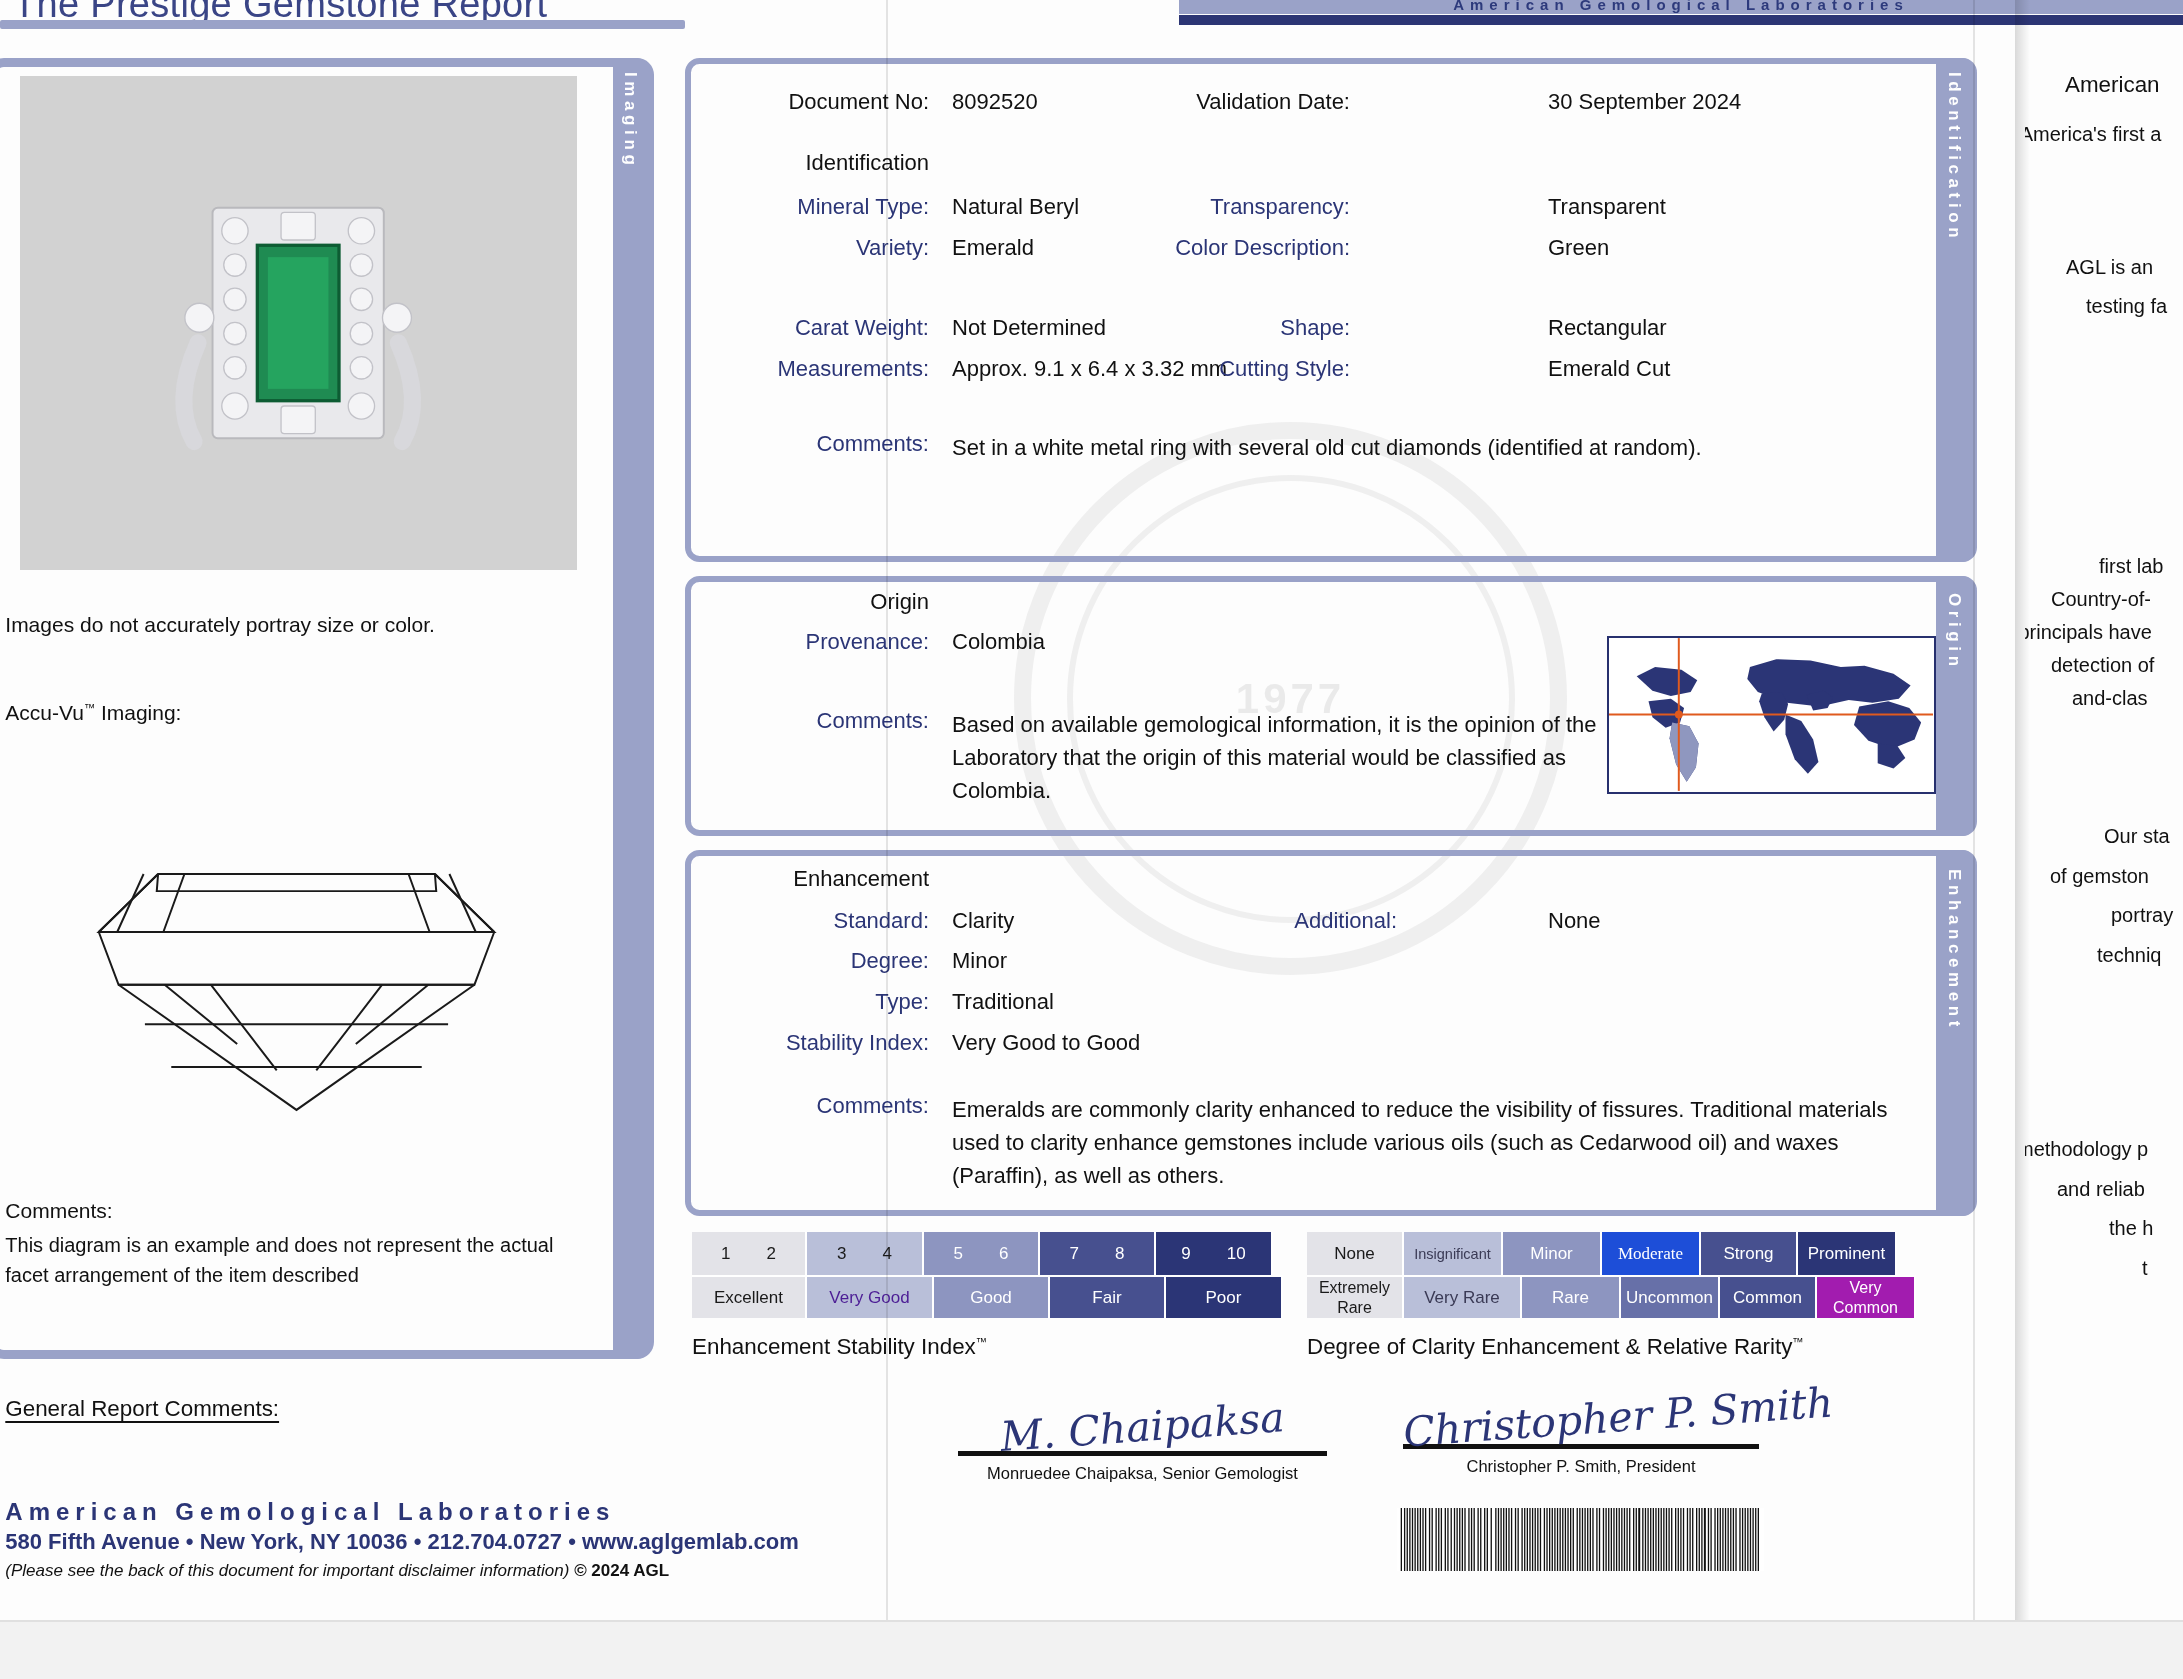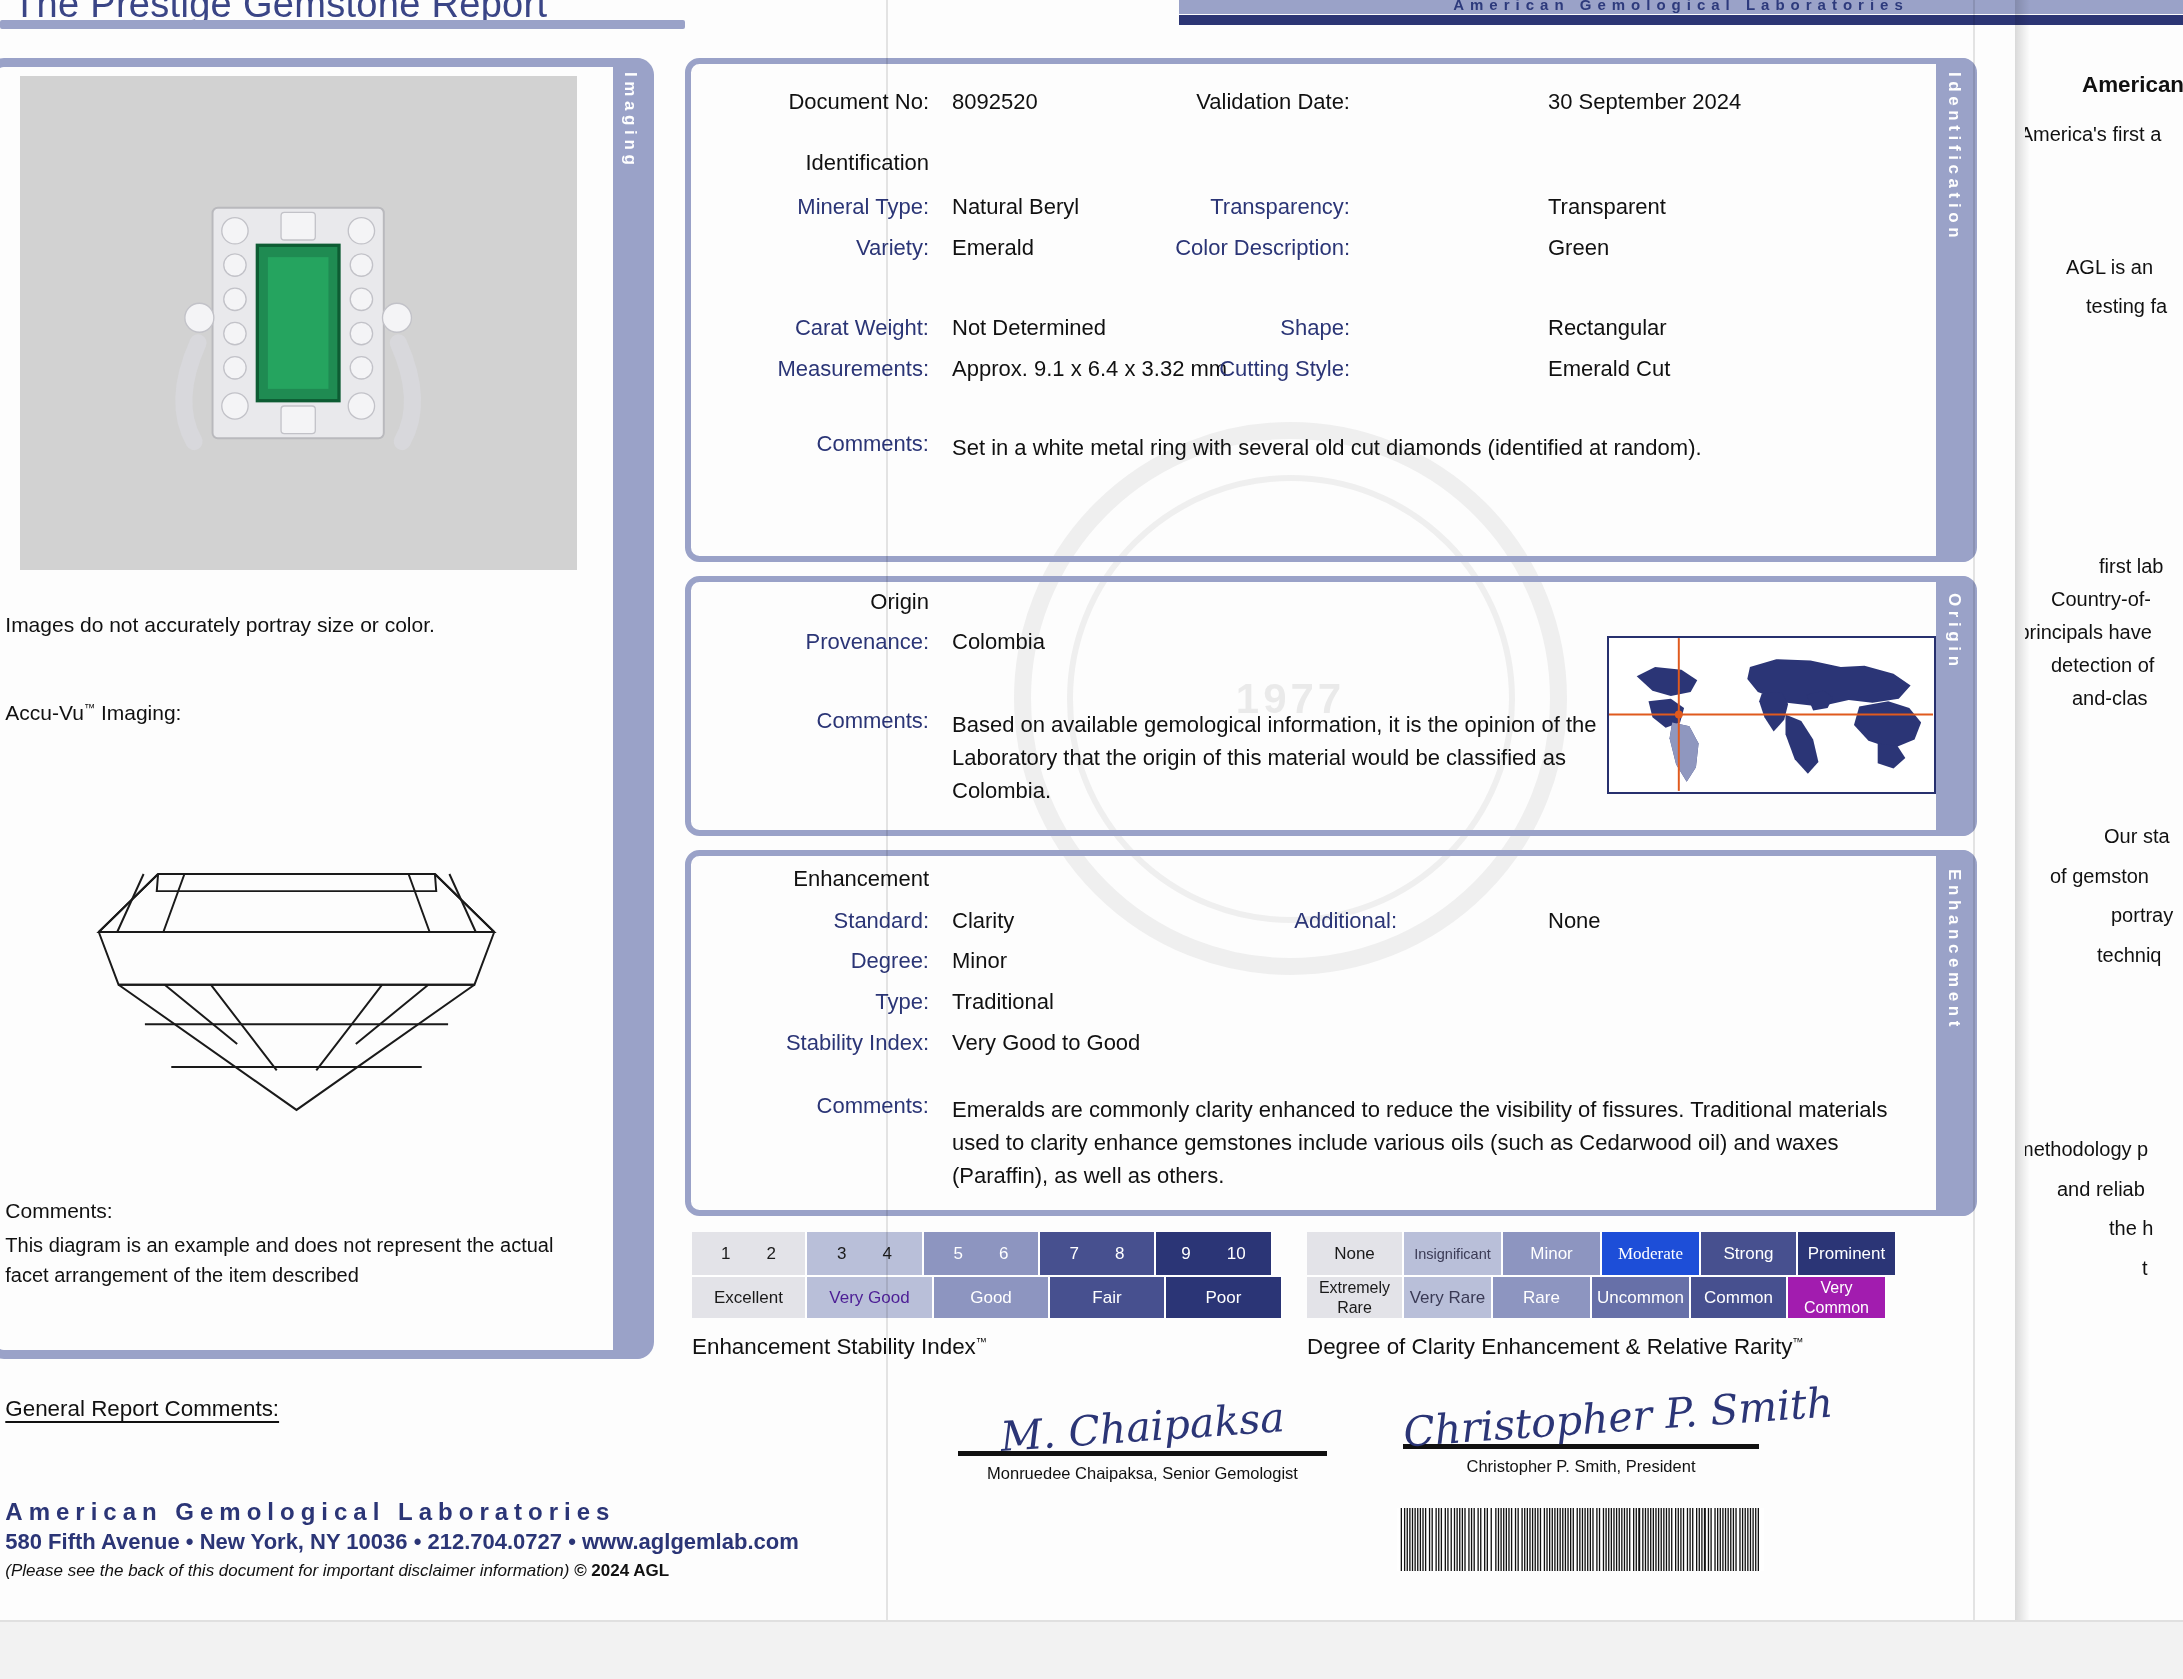--- a/index.html
+++ b/index.html
@@ -158,22 +158,22 @@
     white-space: nowrap;
   }
   .barcode { position: absolute; left: 1396px; top: 1508px; width: 369px; height: 63px; }
 
   
   .bro {
     position: absolute; left: 2025px; top: 40px; width: 158px; height: 1508px;
     overflow: hidden;
   }
   .bro-title {
-    font-size: 22.4px; font-weight: 700; color: #111; white-space: nowrap;
-    position: absolute; left: 57px; top: 32px;
+    font-size: 22.4px; font-weight: 400; color: #111; white-space: nowrap;
+    position: absolute; left: 40px; top: 32px;
   }
   .bro-p {
     position: absolute; font-size: 20px; color: #111; white-space: nowrap;
     line-height: 33px;
   }
   .fold-v { position: absolute; top: 0; width: 2px; height: 1679px; background: rgba(0,0,0,.10); }
   .fold-h { position: absolute; left: 0; width: 2183px; height: 2px; background: rgba(0,0,0,.07); }
   .edge-shadow{
     position:absolute; left:2015px; top:0; width:14.5px; height:1679px;
     background: linear-gradient(to right, rgba(0,0,0,.14), rgba(0,0,0,0));
@@ -399,21 +399,21 @@
       <div class="scale-row">
         <div class="scale-cell" style="width: 97px; background: rgb(227, 227, 232); color: rgb(26, 26, 26); font-size: 17px;">None</div>
         <div class="scale-cell" style="width: 99px; background: rgb(185, 191, 217); color: rgb(58, 58, 85); font-size: 14.5px;">Insignificant</div>
         <div class="scale-cell" style="width: 99px; background: rgb(141, 149, 192); color: rgb(255, 255, 255); font-size: 17px;">Minor</div>
         <div class="scale-cell" style="width: 99px; background: #1d4ed8; color: rgb(255, 255, 255); font-size: 17px; font-family: Liberation Serif, serif;">Moderate</div>
         <div class="scale-cell" style="width: 97px; background: rgb(71, 80, 143); color: rgb(255, 255, 255); font-size: 17px;">Strong</div>
         <div class="scale-cell" style="width: 99px; background: rgb(43, 53, 118); color: rgb(255, 255, 255); font-size: 17px;">Prominent</div>
       </div>
       <div class="scale-row">
         <div class="scale-cell" style="width: 97px; background: rgb(227, 227, 232); color: rgb(26, 26, 26); border-top: 2px solid rgb(255, 255, 255); text-align: center; line-height: 20px; font-size: 16px;">Extremely<br>Rare</div>
-        <div class="scale-cell" style="width: 89px; background: rgb(185, 191, 217); color: rgb(58, 58, 85); border-top: 2px solid rgb(255, 255, 255); text-align: center; line-height: 20px; font-size: 17px;">Very Rare</div>
+        <div class="scale-cell" style="width: 118px; background: rgb(185, 191, 217); color: rgb(58, 58, 85); border-top: 2px solid rgb(255, 255, 255); text-align: center; line-height: 20px; font-size: 17px;">Very Rare</div>
         <div class="scale-cell" style="width: 99px; background: rgb(141, 149, 192); color: rgb(255, 255, 255); border-top: 2px solid rgb(255, 255, 255); text-align: center; line-height: 20px; font-size: 17px;">Rare</div>
         <div class="scale-cell" style="width: 99px; background: rgb(103, 112, 168); color: rgb(255, 255, 255); border-top: 2px solid rgb(255, 255, 255); text-align: center; line-height: 20px; font-size: 17px;">Uncommon</div>
         <div class="scale-cell" style="width: 97px; background: rgb(71, 80, 143); color: rgb(255, 255, 255); border-top: 2px solid rgb(255, 255, 255); text-align: center; line-height: 20px; font-size: 17px;">Common</div>
         <div class="scale-cell" style="width: 99px; background: #a21caf; color: rgb(255, 255, 255); border-top: 2px solid rgb(255, 255, 255); text-align: center; line-height: 20px; font-size: 16px;">Very<br>Common</div>
       </div>
     </div>
   <div class="scale-caption" style="left:1307px; top:1334px;">
     <span>Degree of Clarity Enhancement &amp; Relative Rarity</span><span class="sup">™</span>
   </div>
 

